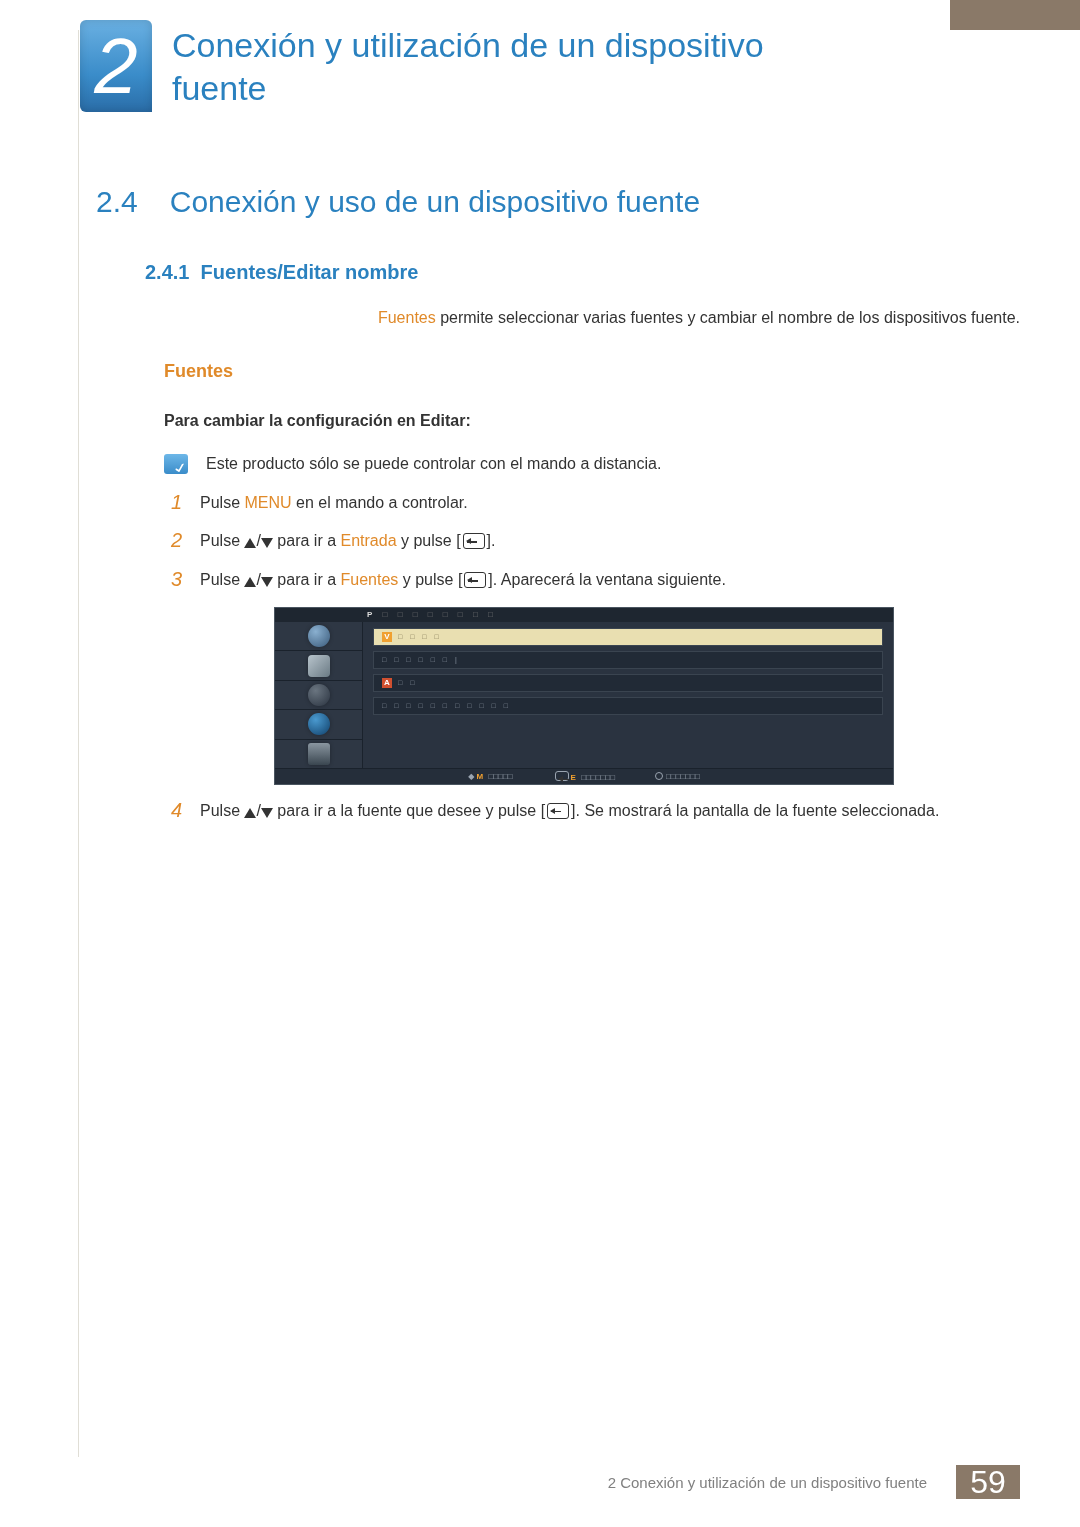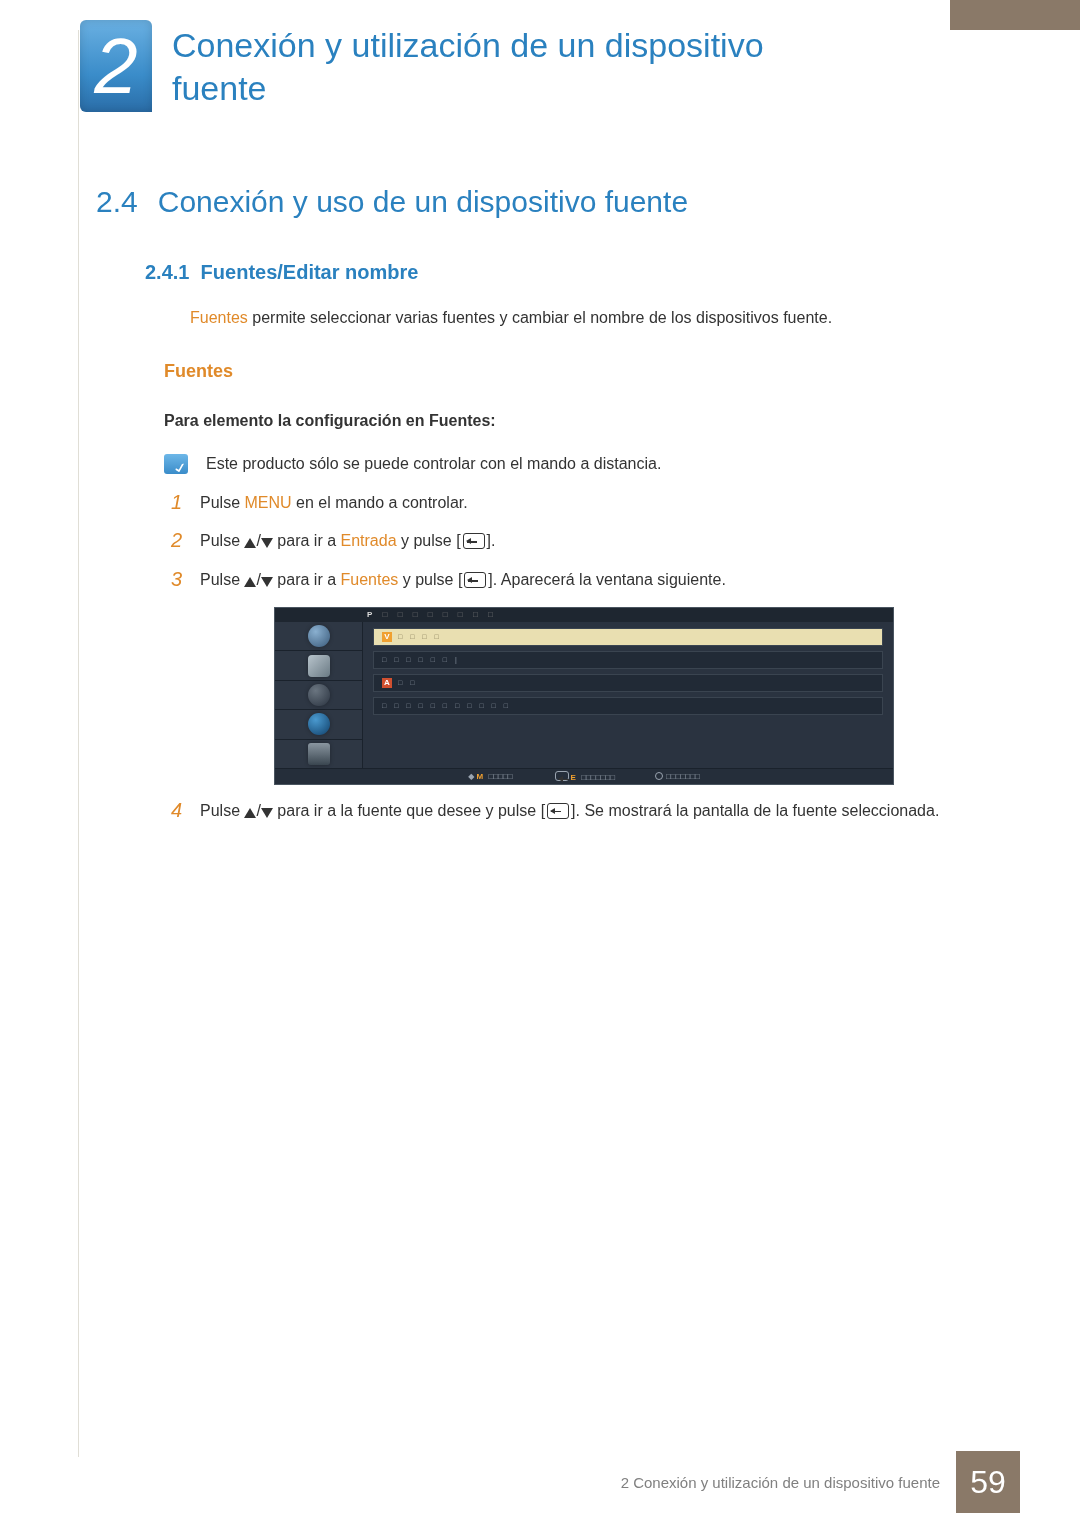--- a/index.html
+++ b/index.html
@@ -49,29 +49,29 @@
     font-size: 34px;
     line-height: 1.25;
     max-width: 650px;
     font-weight: 400;
     margin-top: 4px;
   }
   .content {
     position: absolute;
     left: 96px; top: 185px; right: 60px;
   }
-  .sec-row { display: flex; align-items: baseline; gap: 20px; }
+  .sec-row { display: flex; align-items: baseline; gap: 32px; }
   .sec-num { color: #2a81bf; font-size: 30px; font-weight: 400; }
   .sec-title { color: #2a81bf; font-size: 30px; font-weight: 400; }
   .sub-heading {
     color: #2a81bf; font-size: 20px; margin-top: 42px; margin-left: 49px;
     font-weight: 700;
   }
   .body-para {
-    margin-top: 22px; margin-left: 94px; font-size: 16px; line-height: 1.55;
+    margin-top: 22px; margin-left: 56px; font-size: 16px; line-height: 1.55; text-align: right;
   }
   .orange { color: #e08a2a; }
   .sub-orange {
     color: #e08a2a; font-size: 18px; font-weight: 700;
     margin-top: 30px; margin-left: 68px;
   }
   .sub-bold {
     font-weight: 700; font-size: 16px; margin-top: 30px; margin-left: 68px;
   }
   .note-row {
@@ -138,25 +138,25 @@
   .osd-bottom .ret { display:inline-block; width:8px; height:8px; border:1px solid #9aa4b0; border-radius:50%; margin-right:3px; vertical-align:-1px; }
 
   .small-note {
     display:flex; gap:18px; margin-top:18px; margin-left:68px;
   }
   .small-note-icon { width:24px; flex:0 0 24px; height:14px; opacity:0.15; border-top:3px solid #333; border-bottom:3px solid #333; margin-top:6px; }
   .small-note-text { font-size:16px; line-height:1.55; }
 
   .footer {
     position:absolute; left:16px; right:0; bottom:20px; height:50px;
-    display:flex; justify-content:flex-end; align-items:center; gap:4px;
+    display:flex; justify-content:flex-end; align-items:center; gap:17px;
   }
   .footer-text { color:#808080; font-size:15px; padding-right:12px; }
   .footer-box {
-    width:64px; height:62px; background:#8a7968; color:#fff;
+    width:64px; height:34px; background:#8a7968; color:#fff;
     display:flex; align-items:center; justify-content:center;
     font-size:32px; font-weight:400; margin-right:60px;
   }
 </style>
 </head>
 <body>
 
 <div class="top-band"></div>
 <div class="left-rule"></div>
 
@@ -176,21 +176,21 @@
     <span>2.4.1</span>&nbsp;&nbsp;<span>Fuentes/Editar nombre</span>
   </div>
 
   <p class="body-para">
     <span class="orange">Fuentes</span><span> permite seleccionar varias fuentes y cambiar el nombre de los dispositivos fuente.</span>
   </p>
 
   <div class="sub-orange">Fuentes</div>
 
 
-  <div class="sub-bold">Para elemento la configuración en Fuentes:</div>
+  <div class="sub-bold">Para cambiar la configuración en Editar:</div>
 
   <div class="note-row">
     <div class="note-icon"></div>
     <div class="note-text">Este producto sólo se puede controlar con el mando a distancia.</div>
   </div>
 
   <div class="steps">
 
     <div class="step">
       <div class="step-num">1</div>

